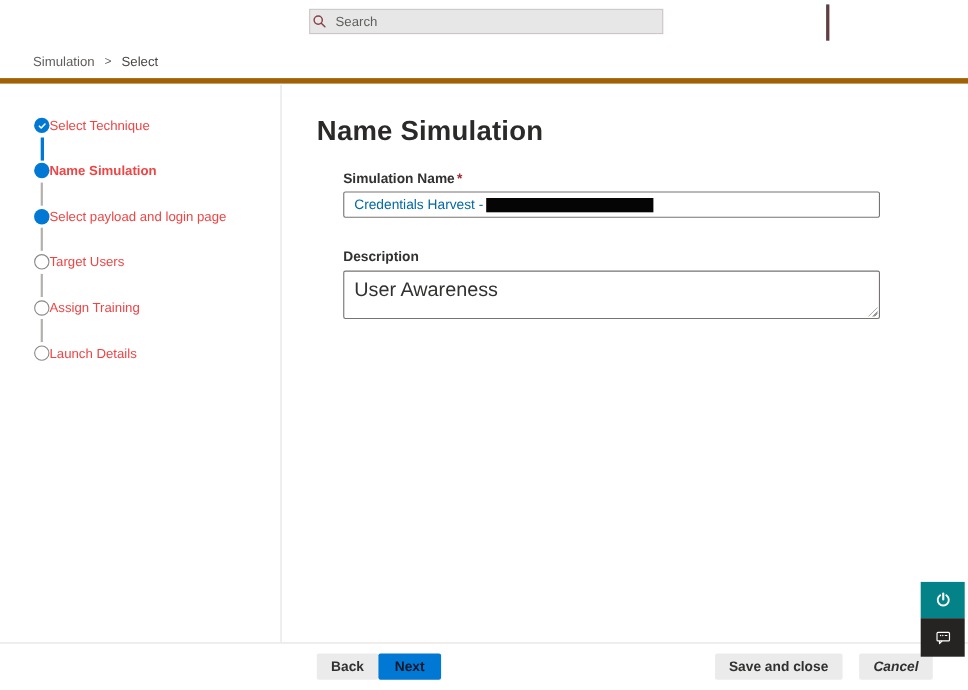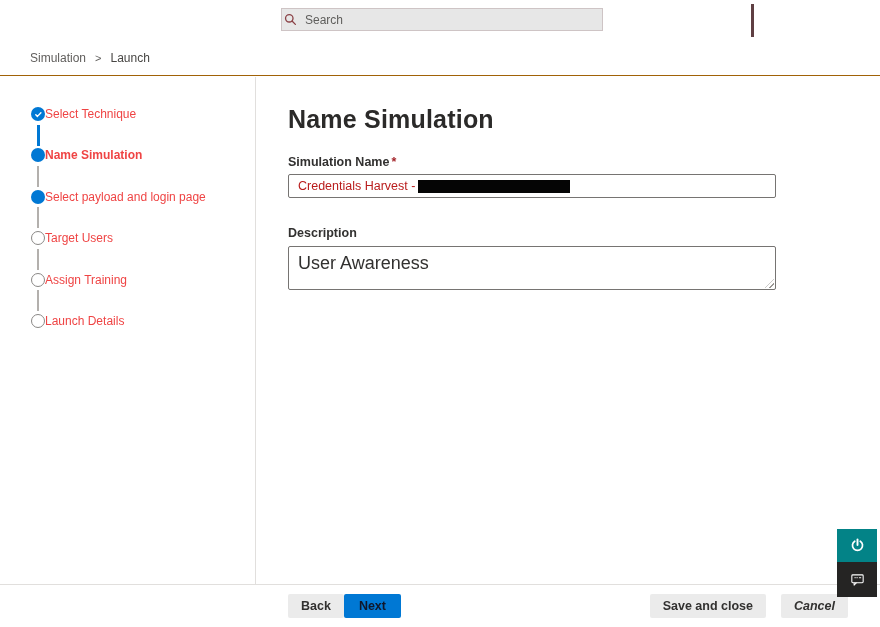--- a/index.html
+++ b/index.html
@@ -32,21 +32,21 @@
   .tb-btn { width:32px; height:40px; background:transparent; border:none; color:#fff;
             display:flex; align-items:center; justify-content:center; cursor:pointer; }
   .help-glyph { font-size:15px; color:#fff; }
   .avatar-btn { width:44px; height:40px; background:transparent; border:none; display:flex; align-items:center; justify-content:center; cursor:pointer; }
   .avatar { width:27px; height:27px; border:1.6px solid #fff; border-radius:50%;
             display:flex; align-items:center; justify-content:center;
             color:#fff; font-size:10.5px; font-weight:400; background:rgba(255,255,255,.07); }
 
   
   .breadcrumb { position:absolute; top:40px; left:0; width:880px; height:36px; background:#fff;
-                border-bottom:1px solid #a16207; display:flex; align-items:center; padding-left:30px;
+                border-bottom:5px solid #a16207; display:flex; align-items:center; padding-left:30px;
                 font-size:12px; gap:9px; }
   .breadcrumb a { color:#605e5c; text-decoration:none; cursor:pointer; }
   .breadcrumb a.current { color:#484644; }
   .breadcrumb .sep { color:#605e5c; font-size:11px; }
 
   
   .body { position:absolute; top:77px; left:0; width:880px; height:507px; display:flex; background:#fff; }
   .wizard { width:256px; border-right:1px solid #e1dfdd; padding:30px 0 0 31px; }
   .wizard ol { list-style:none; }
   .step { position:relative; height:41.4px; display:flex; align-items:flex-start; }
@@ -56,25 +56,25 @@
   .step.upcoming .bullet { background:#fff; border:1.5px solid #8a8886; }
   .step .lbl { margin-top:1px; font-size:12px; color:#ef4444; line-height:13px; }
   .step.current .lbl { font-weight:700; }
   .step::after { content:""; position:absolute; left:6.2px; top:17.5px; width:1.6px; height:21px; background:#b3b0ad; }
   .step.line-blue::after { left:5.5px; width:3px; background:#0078d4; }
   .step:last-child::after { display:none; }
 
   
   .content { flex:1; padding:28px 0 0 32px; }
   .content h1 { font-size:25px; font-weight:700; color:#2b2a29; letter-spacing:.2px; }
-  .field { width:488px; }
+  .field { width:488px;margin-left:24px; }
   .field-label { display:block; margin-top:21px; font-size:12.5px; font-weight:700; color:#323130; }
   .field-label .req { color:#a4262c; font-weight:700; margin-left:2px; }
   .textbox { margin-top:5px; height:24px; border:1px solid #767472; border-radius:2px; background:#fff;
-             display:flex; align-items:center; padding-left:9px; font-size:12.5px; color:#b91c1c; cursor:text;text-align:right; }
+             display:flex; align-items:center; padding-left:9px; font-size:12.5px; color:#0369a1; cursor:text;text-align:right; }
   .redacted { display:inline-block; width:152px; height:13px; background:#050505; margin-left:3px; }
   .desc-label { margin-top:28px; }
   .textarea { position:relative; margin-top:6px; height:44px; border:1px solid #767472; border-radius:2px;
               background:#fff; padding:6px 9px; font-size:18px; color:#323130; cursor:text; }
   .resize-handle { position:absolute; right:1px; bottom:1px; width:9px; height:9px;
                    background:repeating-linear-gradient(135deg, transparent 0 2px, #9a9895 2px 3.5px);
                    clip-path:polygon(100% 0,100% 100%,0 100%); cursor:nwse-resize; }
 
   
   .footer { position:absolute; bottom:0; left:0; width:880px; height:43px; background:#fff;
@@ -132,21 +132,21 @@
       </button>
       <button class="avatar-btn" aria-label="Account">
         <span class="avatar">FA</span>
       </button>
     </div>
   </header>
 
   <nav class="breadcrumb">
     <a>Simulation</a>
     <span class="sep">&gt;</span>
-    <a class="current">Launch</a>
+    <a class="current">Select</a>
   </nav>
 
   <div class="body">
 
     <aside class="wizard">
       <ol>
         <li class="step completed line-blue">
           <span class="bullet">
             <svg width="9" height="9" viewBox="0 0 12 12">
               <path d="M2.4 6.3 l2.2 2.2 4.6-4.9" fill="none" stroke="#fff" stroke-width="1.9" stroke-linecap="round" stroke-linejoin="round"></path>

